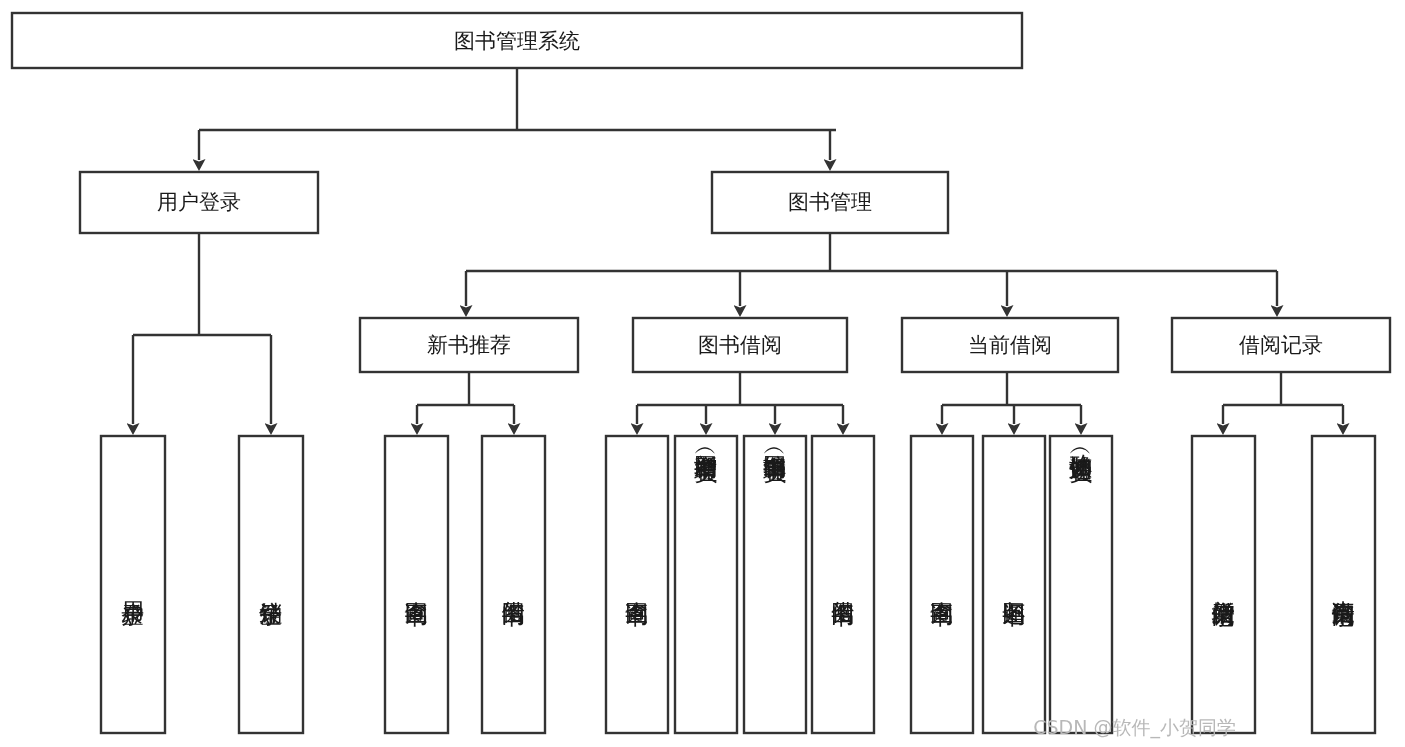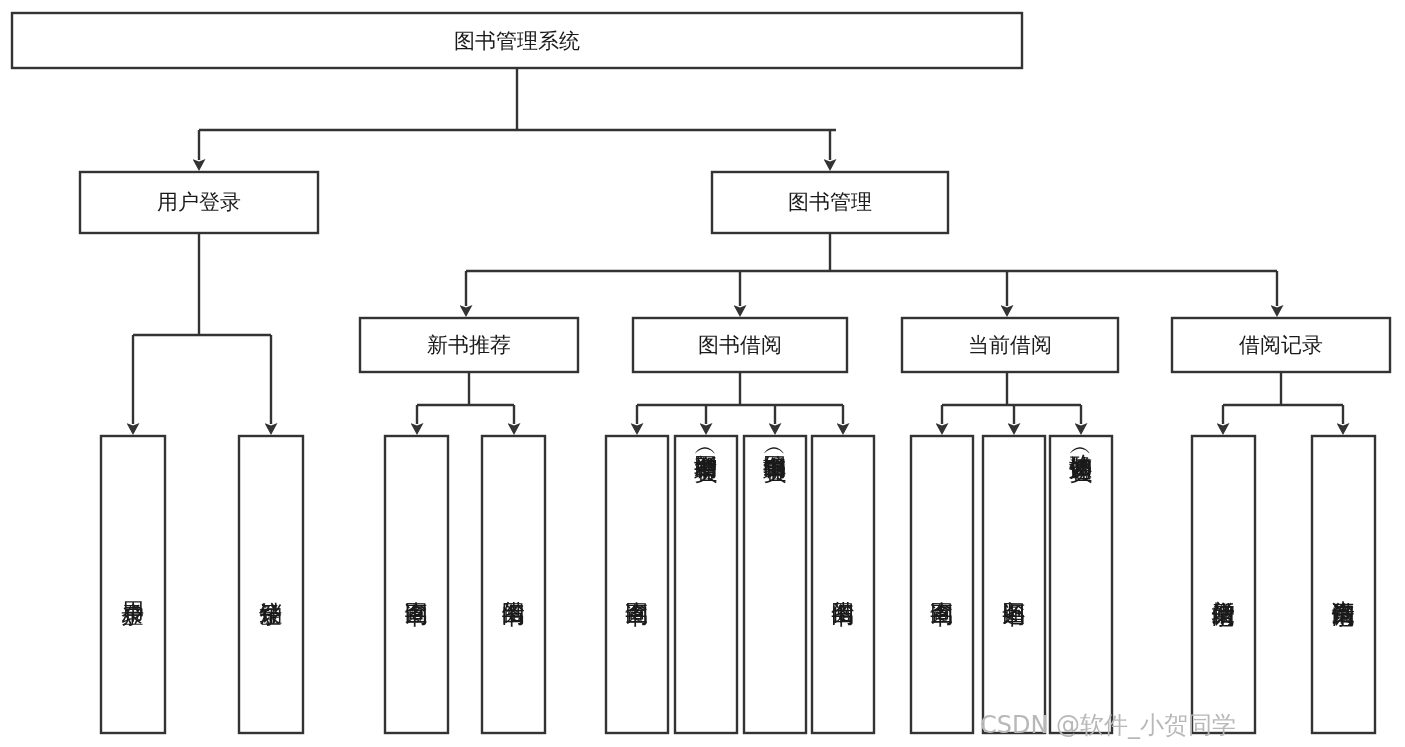--- a/index.html
+++ b/index.html
@@ -63,21 +63,21 @@
     color: #1a1a1a;
     letter-spacing: 1px;
     white-space: nowrap;
     text-align: center;
   }
   .watermark {
     position: absolute;
     right: 8px;
     bottom: 6px;
     font-family: "DejaVu Sans", "Liberation Sans", sans-serif;
-    font-size: 24px;
+    font-size: 19px;
     color: #b8b8b8;
     white-space: nowrap;
     user-select: none;
   }
 </style>
 </head>
 <body>
 
 <div id="diagram-root">
 

